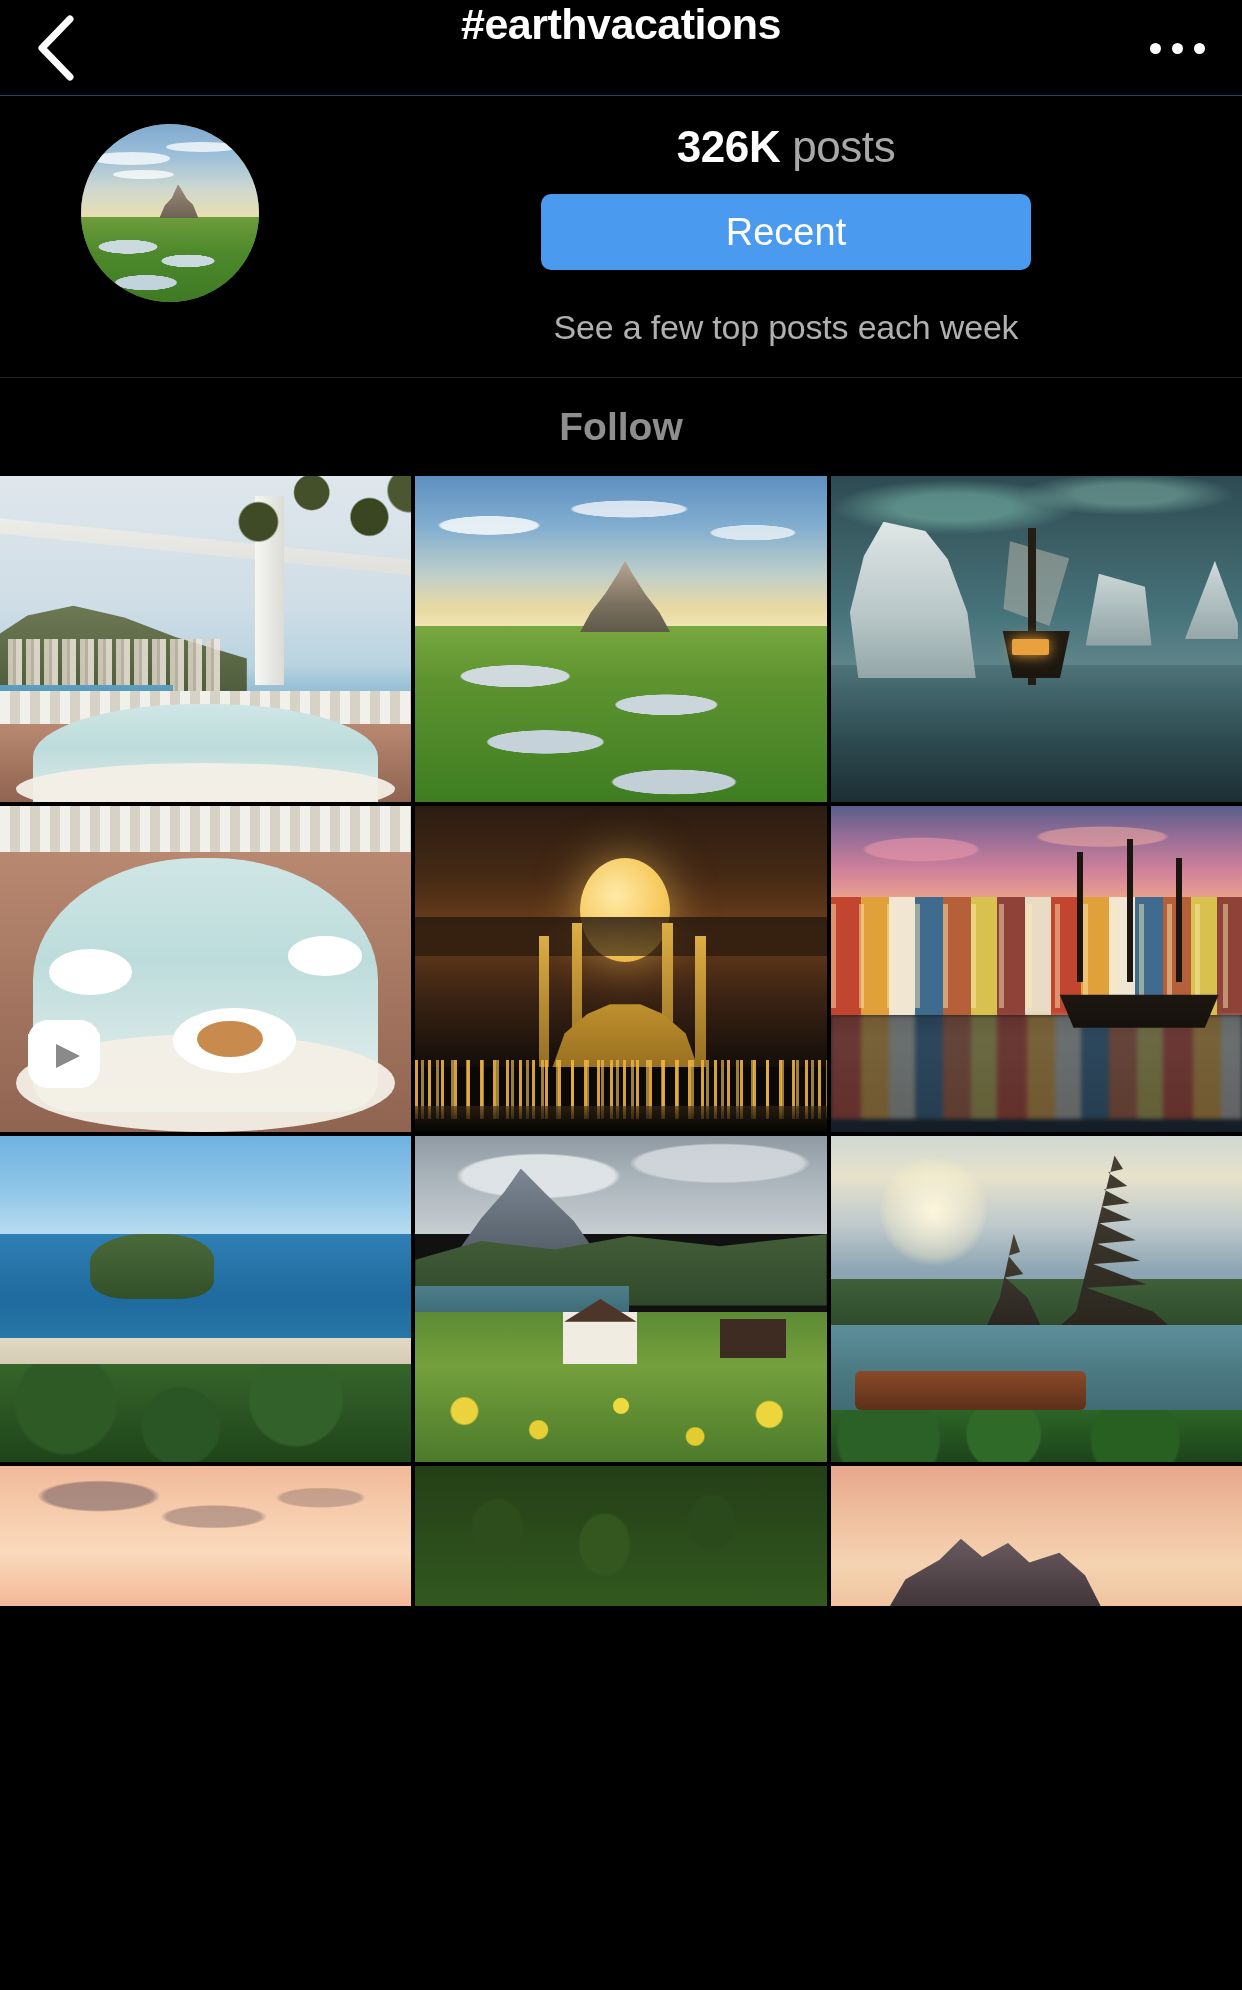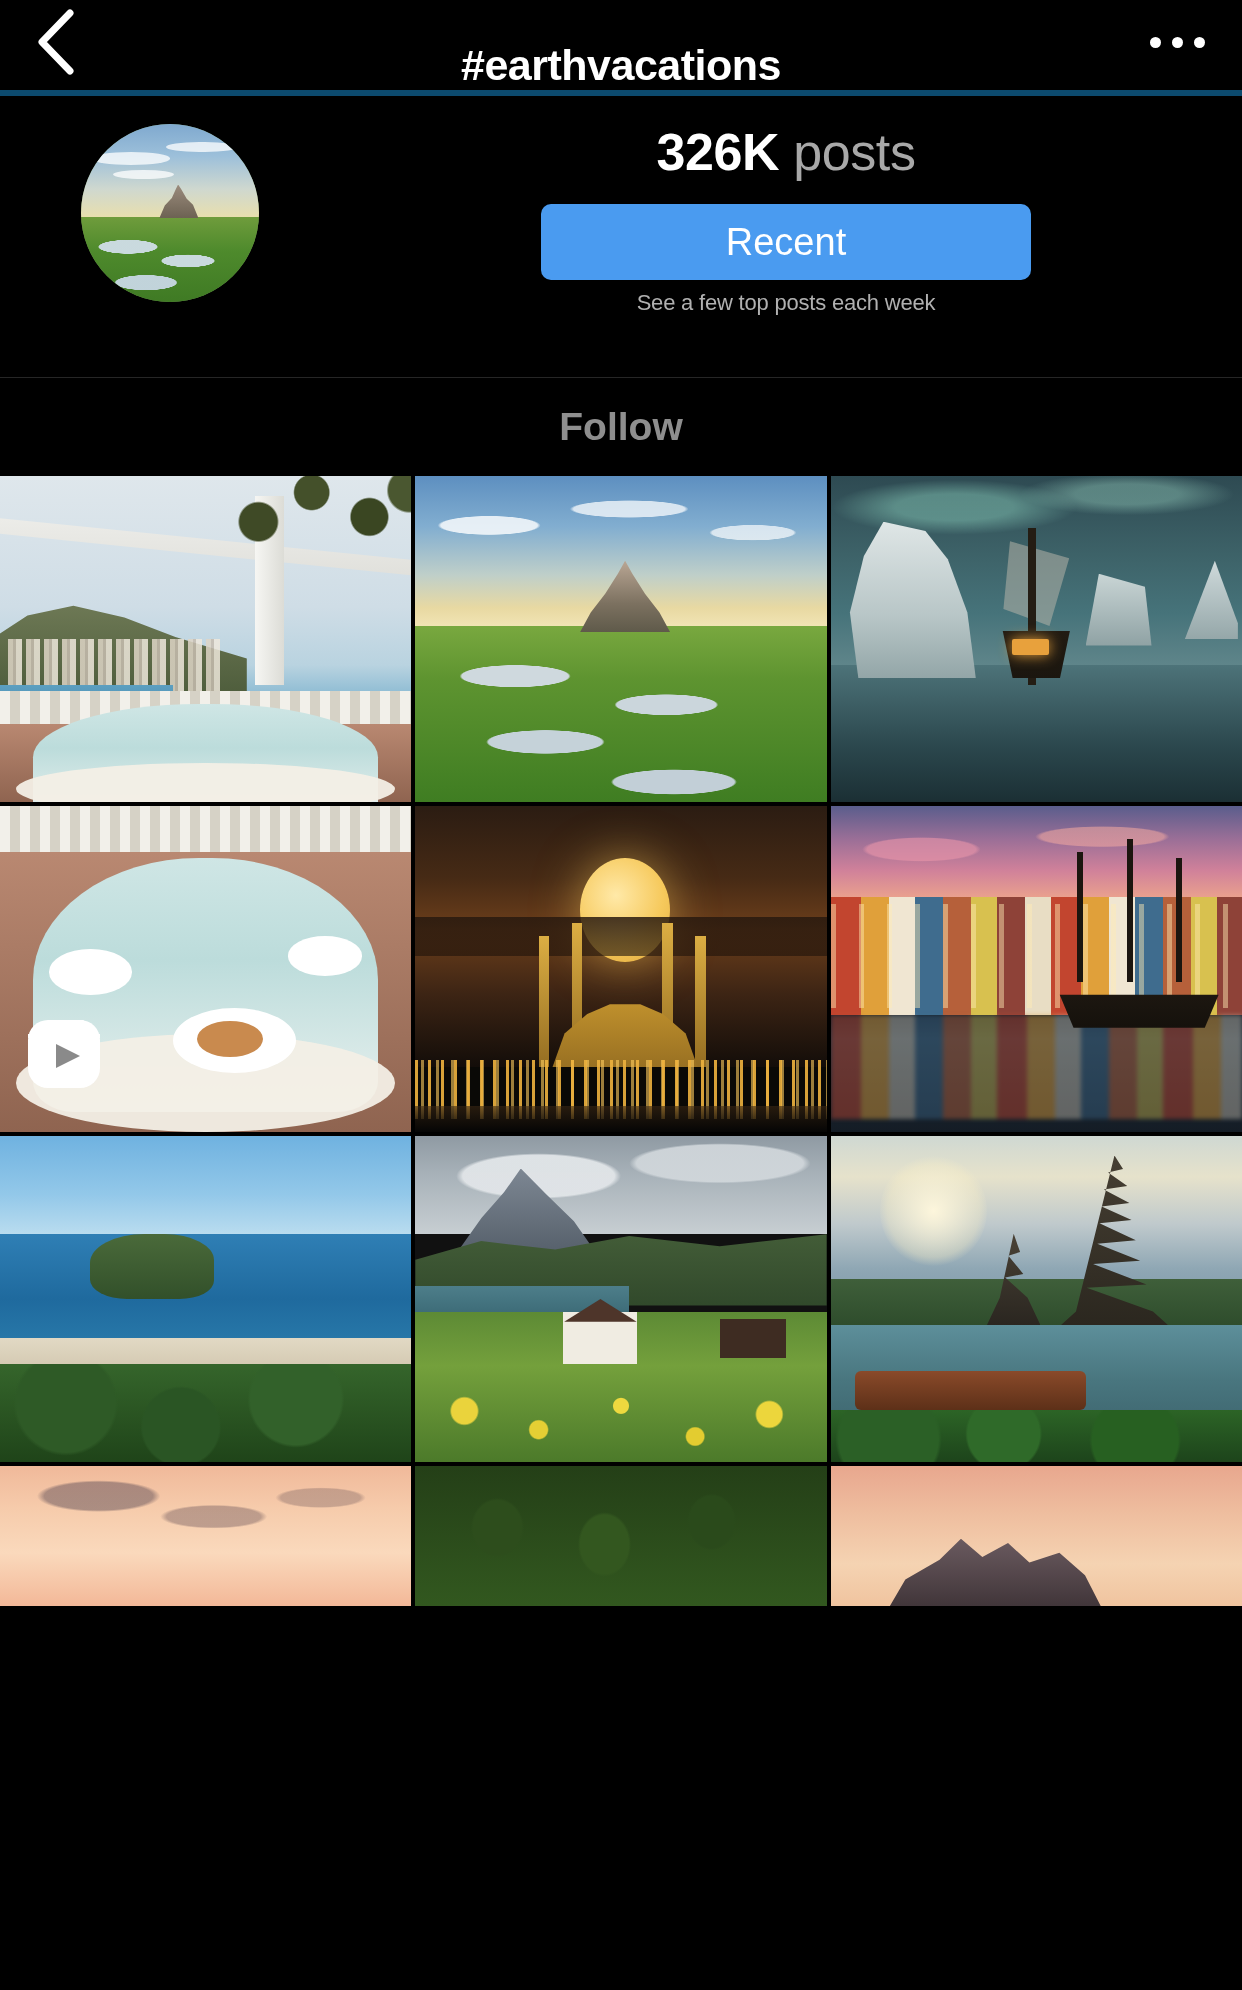--- a/index.html
+++ b/index.html
@@ -8,23 +8,23 @@
     background:#000;
     font-family:"Liberation Sans", sans-serif;
     overflow:hidden;
   }
 
   
   .navbar{
     position:relative;
     height:96px;
     display:flex;
-    align-items:flex-end;
+    align-items:flex-start;
     background:#000;
-    border-bottom:6px solid #0c4a6e;
+    border-bottom:1px solid #0c4a6e;
   }
   .nav-back{
     width:110px; height:96px;
     display:flex; align-items:center; justify-content:center;
     cursor:pointer;
   }
   .nav-back svg{ display:block; }
   .nav-title{
     position:absolute; left:0; right:0;
     text-align:center;
@@ -96,42 +96,42 @@
 
   .info-right{
     flex:1;
     display:flex;
     flex-direction:column;
     align-items:center;
     padding-top:26px;
     padding-right:10px;
   }
   .posts-line{
-    font-size:52px;
+    font-size:44px;
     margin-bottom:22px;
     letter-spacing:-0.4px;
   }
   .posts-count{ color:#fff; font-weight:bold; }
   .posts-word{ color:#a8a8a8; }
   .follow-btn{
     width:490px;
     height:76px;
     background:#4a9bf0;
     border:none;
     border-radius:10px;
     color:#fff;
     font-size:38px;
     font-family:"Liberation Sans", sans-serif;
     cursor:pointer;
     display:flex;align-items:center;justify-content:center;
   }
   .follow-sub{
-    margin-top:10px;
+    margin-top:38px;
     color:#b0b0b0;
-    font-size:22px;
+    font-size:34px;
     letter-spacing:-0.2px;
   }
 
   
   .tabs{
     height:98px;
     display:flex;
     background:#000;
   }
   .tab{

